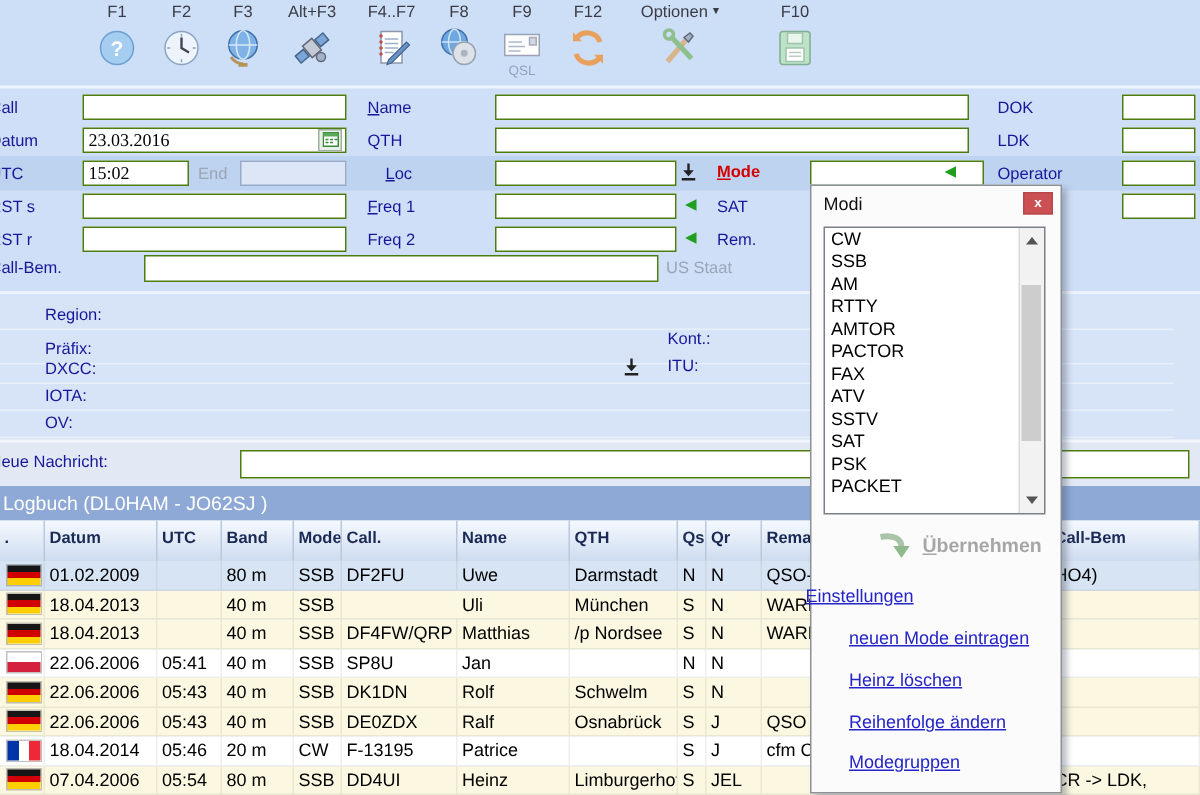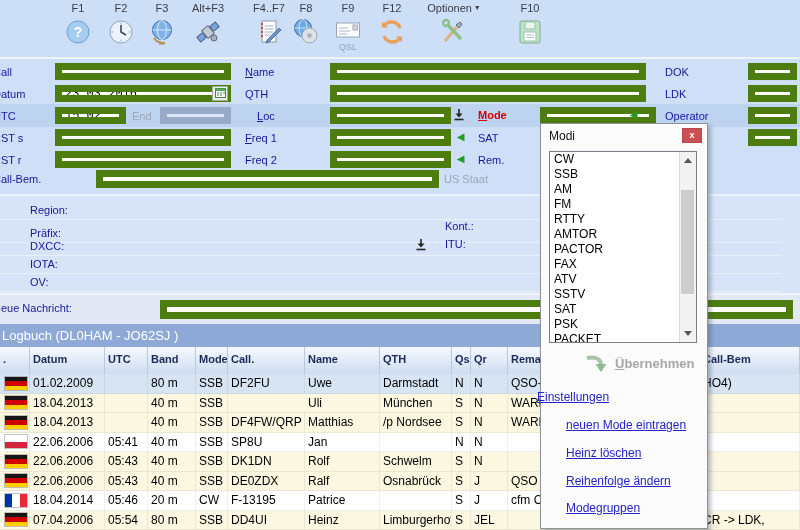--- a/index.html
+++ b/index.html
@@ -11,22 +11,22 @@
   .tlabel{font-size:11px;color:#3c3c46;height:14px;white-space:nowrap}
   .tlabel .caret{font-size:7px;color:#3c3c46;vertical-align:2px}
   .ticon{margin:2px auto 0;width:28px;height:28px}
   .ticon svg{width:28px;height:28px}
   .tsub{font-size:9px;color:#8fa3c0;margin-top:-4px}
   
   .lbl{position:absolute;color:#17179a;white-space:nowrap}
   .lbl.mn::first-letter{text-decoration:underline}
   .lbl.red{color:#d40000;font-weight:bold}
   .lbl.gray{color:#9aa5b5}
-  .tb{position:absolute;background:#fff;border:7px solid #4d7c0f;height:17px;box-sizing:border-box;
-      font-family:Liberation Mono, monospace;font-size:12px;padding:0 3px;margin:0}
+  .tb{position:absolute;background:#fff;border:1px solid #4d7c0f;height:17px;box-sizing:border-box;
+      font-family:Liberation Serif, serif;font-size:12px;padding:0 3px;margin:0}
   .tb.dis{background:#dce6f6;border-color:#97abc9}
   .band{position:absolute;left:0;width:800px;background:#bed3f0}
   .smallbtn{position:absolute;width:16px;height:15px;background:#e9efe9;border:1px solid #9fb0a0;
       box-sizing:border-box;text-align:center;line-height:12px;cursor:pointer}
   .arrowbtn{position:absolute;width:15px;height:14px;text-align:center;cursor:pointer}
   .gtri{color:#1f9e1f;font-size:10px;line-height:14px}
   .dbar{position:absolute;width:14px;height:14px;cursor:pointer}
   
   .region{position:absolute;left:0;top:194px;width:800px;height:97px;background:#d7e3f7;border-top:2px solid #ecf2fb}
   .rrow{position:absolute;left:0;width:782px;height:18px;border-bottom:1px solid #e9f0fa}
@@ -107,21 +107,21 @@
         <div class="tlabel"><span>Alt+F3</span></div>
         <div class="ticon"><svg viewBox="0 0 28 28">
             <g transform="rotate(-40 14 14)">
               <rect x="2" y="11" width="7" height="6" fill="#7aa7d8" stroke="#44648c"></rect>
               <rect x="19" y="11" width="7" height="6" fill="#7aa7d8" stroke="#44648c"></rect>
               <rect x="10" y="9" width="8" height="10" fill="#c3ccd6" stroke="#667"></rect>
             </g>
             <circle cx="20" cy="20" r="3" fill="#9fb4c9" stroke="#667"></circle>
           </svg></div>
       </div>
-      <div class="titem" style="left: 244px; width: 50px;">
+      <div class="titem" style="left: 236px; width: 50px;">
         <div class="tlabel"><span>F4..F7</span></div>
         <div class="ticon"><svg viewBox="0 0 28 28">
             <rect x="7" y="3" width="14" height="21" fill="#fff" stroke="#8a97ab"></rect>
             <path d="M9.5 8h9M9.5 11h9M9.5 14h9M9.5 17h6" stroke="#9ab0cc"></path>
             <circle cx="7" cy="6" r="1.2" fill="#c0504d"></circle>
             <circle cx="7" cy="10" r="1.2" fill="#c0504d"></circle>
             <circle cx="7" cy="14" r="1.2" fill="#c0504d"></circle>
             <circle cx="7" cy="18" r="1.2" fill="#c0504d"></circle>
             <path d="M12 22L24 10l2 2-12 12-3 1z" fill="#6b93c9" stroke="#44648c" stroke-width=".8"></path>
           </svg></div>
@@ -415,21 +415,20 @@
     </div>
 
   <div class="popup">
     <div class="ptitle">Modi</div>
     <div class="pclose">x</div>
     <div class="plist">
       <div id="mode-list">
           <div class="mitem">CW</div>
           <div class="mitem">SSB</div>
           <div class="mitem">AM</div>
-          <div class="mitem">FM</div>
           <div class="mitem">RTTY</div>
           <div class="mitem">AMTOR</div>
           <div class="mitem">PACTOR</div>
           <div class="mitem">FAX</div>
           <div class="mitem">ATV</div>
           <div class="mitem">SSTV</div>
           <div class="mitem">SAT</div>
           <div class="mitem">PSK</div>
           <div class="mitem">PACKET</div>
         </div>

